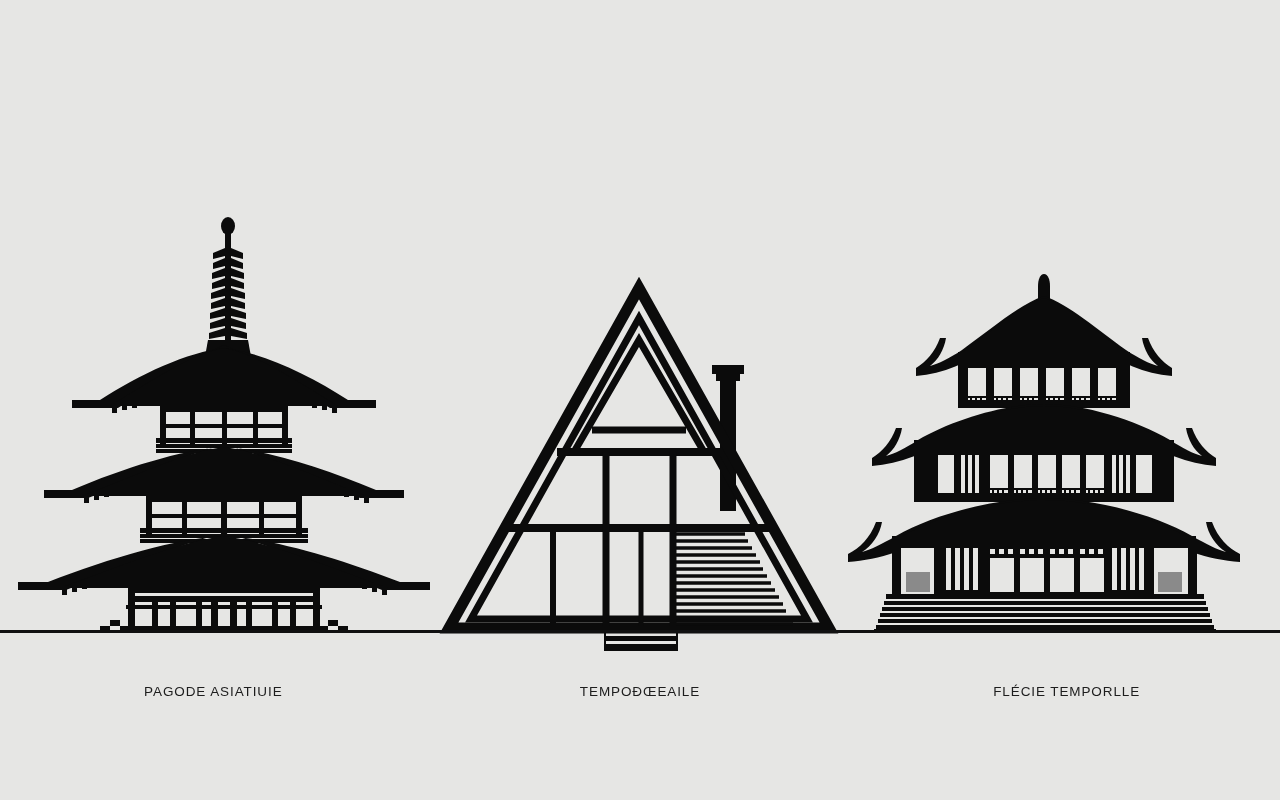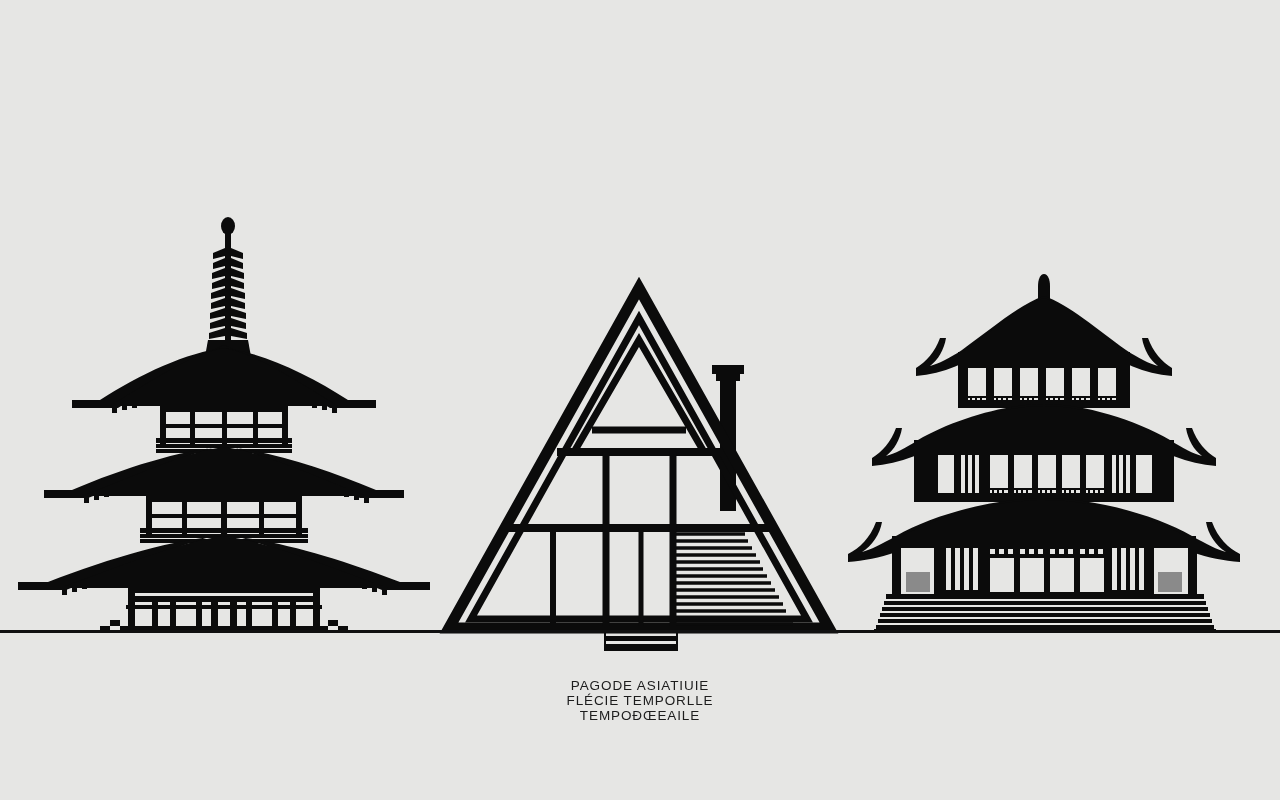--- a/index.html
+++ b/index.html
@@ -28,21 +28,21 @@
     height: 800px;
     display: block;
   }
   .caption-row {
     position: absolute;
     left: 0;
     top: 678px;
     width: 1280px;
     height: 26px;
     display: flex;
-    flex-direction: column;
+    flex-direction: row;
   }
   .caption-cell {
     flex: 1 1 0;
     display: flex;
     align-items: center;
     justify-content: center;
   }
   .caption-text {
     font-family: "Liberation Sans", sans-serif;
     font-size: 13.5px;
@@ -509,20 +509,20 @@
 
     <rect x="0" y="630" width="1280" height="3" fill="#111111"></rect>
 
   </svg>
 
   <div class="caption-row">
     <div class="caption-cell">
       <span class="caption-text">PAGODE ASIATIUIE</span>
     </div>
     <div class="caption-cell">
+      <span class="caption-text">TEMPOĐŒEAILE</span>
+    </div>
+    <div class="caption-cell">
       <span class="caption-text">FLÉCIE TEMPORLLE</span>
     </div>
-    <div class="caption-cell">
-      <span class="caption-text">TEMPOĐŒEAILE</span>
-    </div>
   </div>
 
 </div>
 
 </body></html>

